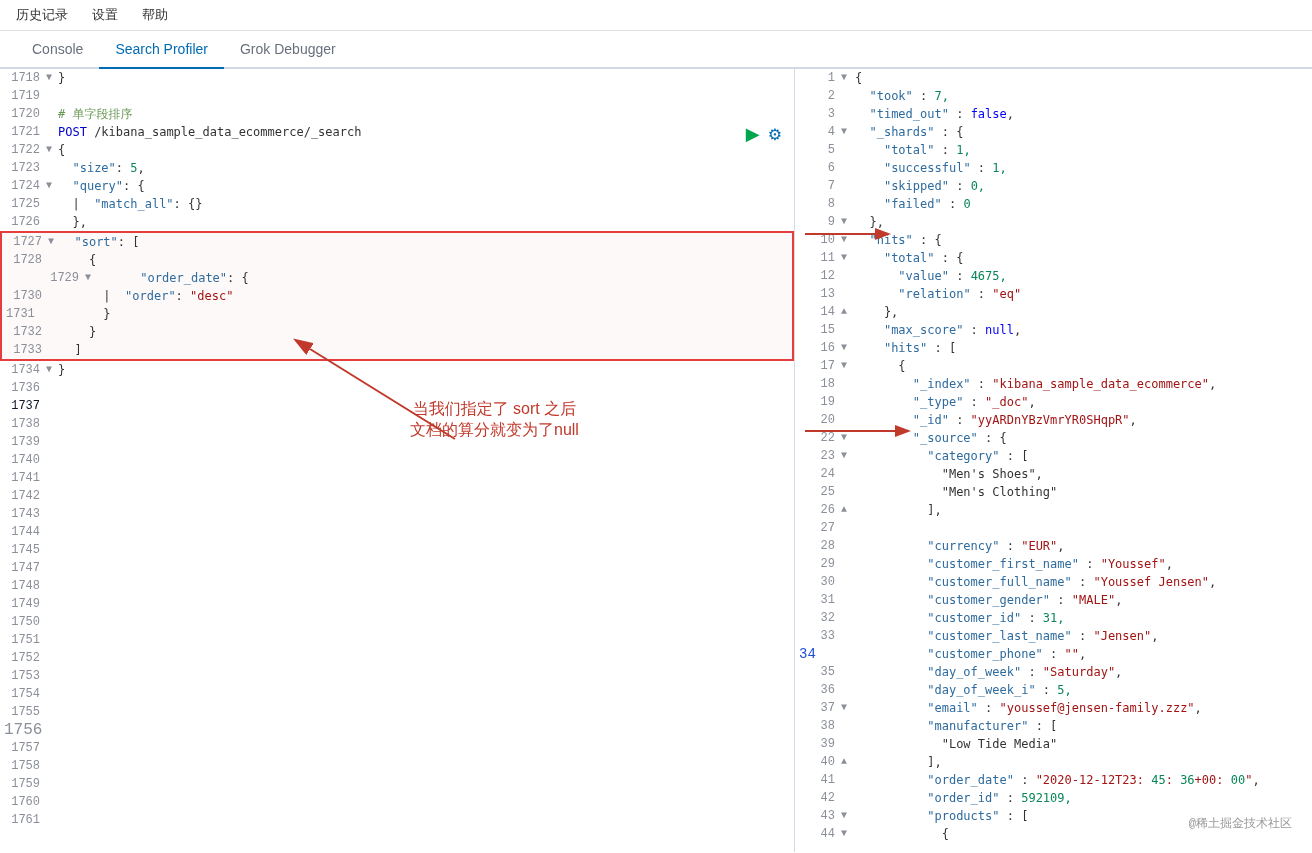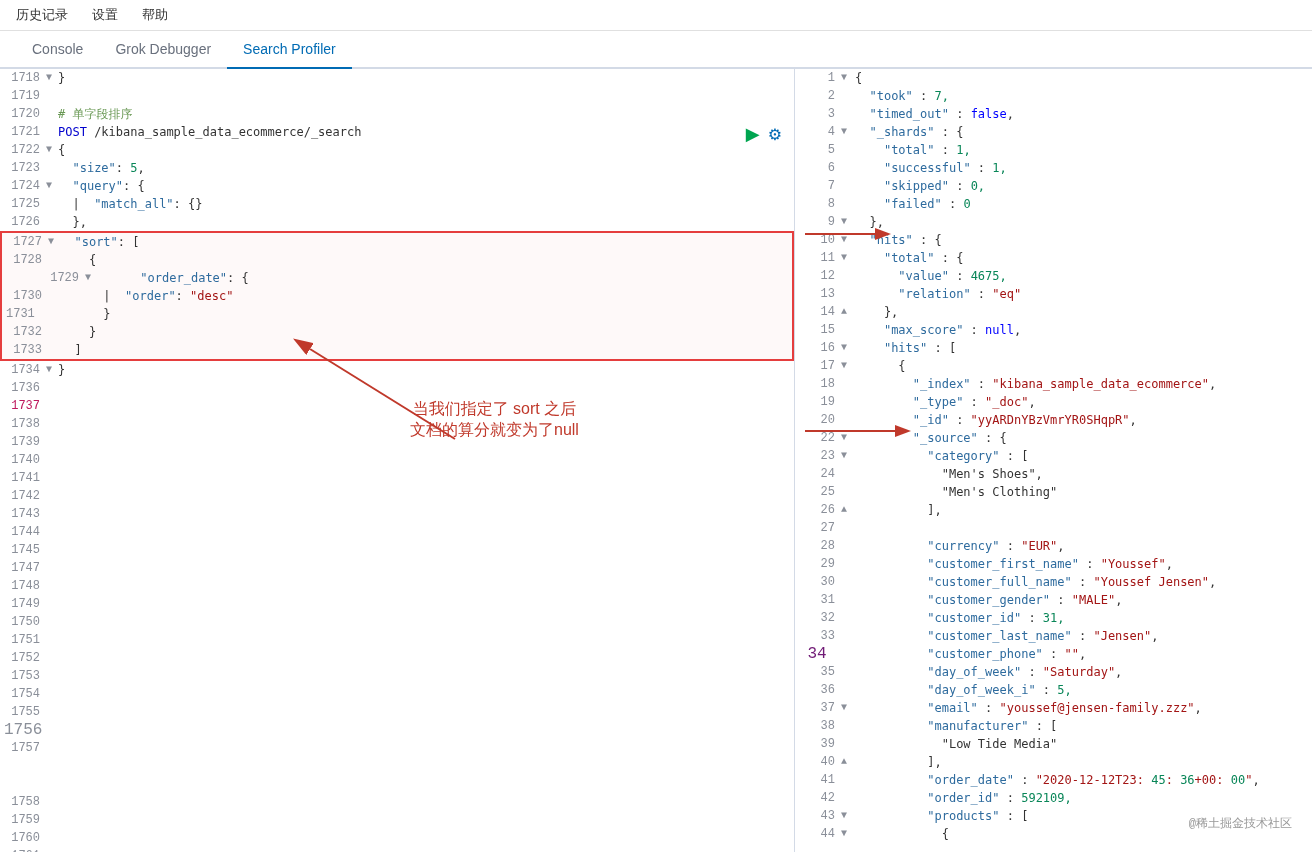--- a/index.html
+++ b/index.html
@@ -175,22 +175,22 @@
 <body>
 
 <div class="menu-bar">
   <span class="menu-item">历史记录</span>
   <span class="menu-item">设置</span>
   <span class="menu-item">帮助</span>
 </div>
 
 <div class="tab-bar">
   <div class="tab">Console</div>
+  <div class="tab active">Search Profiler</div>
   <div class="tab">Grok Debugger</div>
-  <div class="tab active">Search Profiler</div>
 </div>
 
 <div class="main-content">
 
   <div class="left-panel">
     <div class="code-editor">
       <div class="code-lines" id="code-lines">
           <div class="code-line" style="">
       <span style="min-width:42px;color:#8a8f99;text-align:right;padding-right:6px;display:inline-block;font-size:12px;user-select:none;">1718</span>
       <span style="min-width:12px;color:#8a8f99;font-size:10px;display:inline-block;">▼</span>
@@ -275,21 +275,21 @@
       <span style="min-width:42px;color:#8a8f99;text-align:right;padding-right:6px;display:inline-block;font-size:12px;user-select:none;">1734</span>
       <span style="min-width:12px;color:#8a8f99;font-size:10px;display:inline-block;">▼</span>
       <span class="code-content">}</span>
     </div>
           <div class="code-line" style="">
       <span style="min-width:42px;color:#8a8f99;text-align:right;padding-right:6px;display:inline-block;font-size:12px;user-select:none;">1736</span>
       <span style="min-width:12px;color:#8a8f99;font-size:10px;display:inline-block;"></span>
       <span class="code-content"></span>
     </div>
           <div class="code-line" style="">
-      <span style="min-width:42px;color:#be185d;text-align:right;padding-right:6px;display:inline-block;font-size:12px;user-select:none;">1737</span>
+      <span style="min-width:42px;color:#0f172a;text-align:right;padding-right:6px;display:inline-block;font-size:12px;user-select:none;">1737</span>
       <span style="min-width:12px;color:#8a8f99;font-size:10px;display:inline-block;"></span>
       <span class="code-content"></span>
     </div>
           <div class="code-line" style="">
       <span style="min-width:42px;color:#8a8f99;text-align:right;padding-right:6px;display:inline-block;font-size:12px;user-select:none;">1738</span>
       <span style="min-width:12px;color:#8a8f99;font-size:10px;display:inline-block;"></span>
       <span class="code-content"></span>
     </div>
           <div class="code-line" style="">
       <span style="min-width:42px;color:#8a8f99;text-align:right;padding-right:6px;display:inline-block;font-size:12px;user-select:none;">1739</span>
@@ -375,21 +375,21 @@
       <span style="min-width:42px;color:#8a8f99;text-align:right;padding-right:6px;display:inline-block;font-size:16px;user-select:none;">1756</span>
       <span style="min-width:12px;color:#8a8f99;font-size:10px;display:inline-block;"></span>
       <span class="code-content"></span>
     </div>
           <div class="code-line" style="">
       <span style="min-width:42px;color:#8a8f99;text-align:right;padding-right:6px;display:inline-block;font-size:12px;user-select:none;">1757</span>
       <span style="min-width:12px;color:#8a8f99;font-size:10px;display:inline-block;"></span>
       <span class="code-content"></span>
     </div>
           <div class="code-line" style="">
-      <span style="min-width:42px;color:#8a8f99;text-align:right;padding-right:6px;display:inline-block;font-size:12px;user-select:none;margin-top:36px;">1758</span>
+      <span style="min-width:42px;color:#8a8f99;text-align:right;padding-right:6px;display:inline-block;font-size:12px;user-select:none;">1758</span>
       <span style="min-width:12px;color:#8a8f99;font-size:10px;display:inline-block;"></span>
       <span class="code-content"></span>
     </div>
           <div class="code-line" style="">
       <span style="min-width:42px;color:#8a8f99;text-align:right;padding-right:6px;display:inline-block;font-size:12px;user-select:none;">1759</span>
       <span style="min-width:12px;color:#8a8f99;font-size:10px;display:inline-block;"></span>
       <span class="code-content"></span>
     </div>
           <div class="code-line" style="">
       <span style="min-width:42px;color:#8a8f99;text-align:right;padding-right:6px;display:inline-block;font-size:12px;user-select:none;">1760</span>
@@ -585,21 +585,21 @@
       <span style="min-width:42px;color:#8a8f99;text-align:right;padding-right:6px;display:inline-block;font-size:12px;user-select:none;">32</span>
       <span style="min-width:14px;color:#8a8f99;font-size:10px;display:inline-block;"></span>
       <span class="json-content">          <span style="color:#2e6b9e;">"customer_id"</span> : <span style="color:#098658;">31,</span></span>
     </div>
         <div class="json-line" style="">
       <span style="min-width:42px;color:#8a8f99;text-align:right;padding-right:6px;display:inline-block;font-size:12px;user-select:none;">33</span>
       <span style="min-width:14px;color:#8a8f99;font-size:10px;display:inline-block;"></span>
       <span class="json-content">          <span style="color:#2e6b9e;">"customer_last_name"</span> : <span style="color:#a31515;">"Jensen"</span>,</span>
     </div>
         <div class="json-line" style="">
-      <span style="min-width:42px;color:#701a75;text-align:center;padding-right:6px;display:inline-block;font-size:16px;user-select:none;">34</span>
+      <span style="min-width:42px;color:#1d4ed8;text-align:left;padding-right:6px;display:inline-block;font-size:14px;user-select:none;">34</span>
       <span style="min-width:14px;color:#8a8f99;font-size:10px;display:inline-block;"></span>
       <span class="json-content">          <span style="color:#2e6b9e;">"customer_phone"</span> : <span style="color:#a31515;">""</span>,</span>
     </div>
         <div class="json-line" style="">
       <span style="min-width:42px;color:#8a8f99;text-align:right;padding-right:6px;display:inline-block;font-size:12px;user-select:none;">35</span>
       <span style="min-width:14px;color:#8a8f99;font-size:10px;display:inline-block;"></span>
       <span class="json-content">          <span style="color:#2e6b9e;">"day_of_week"</span> : <span style="color:#a31515;">"Saturday"</span>,</span>
     </div>
         <div class="json-line" style="">
       <span style="min-width:42px;color:#8a8f99;text-align:right;padding-right:6px;display:inline-block;font-size:12px;user-select:none;">36</span>

